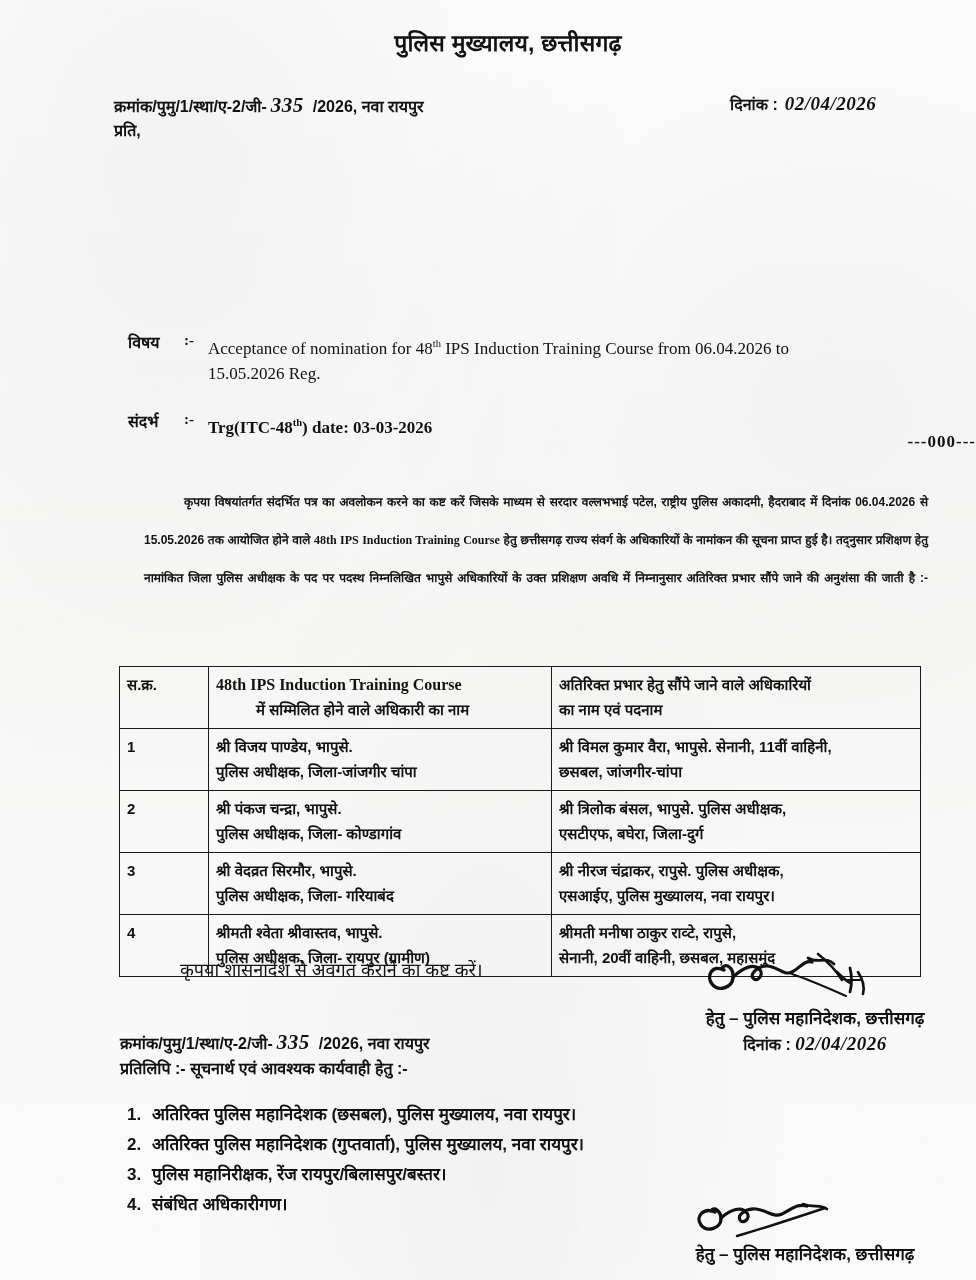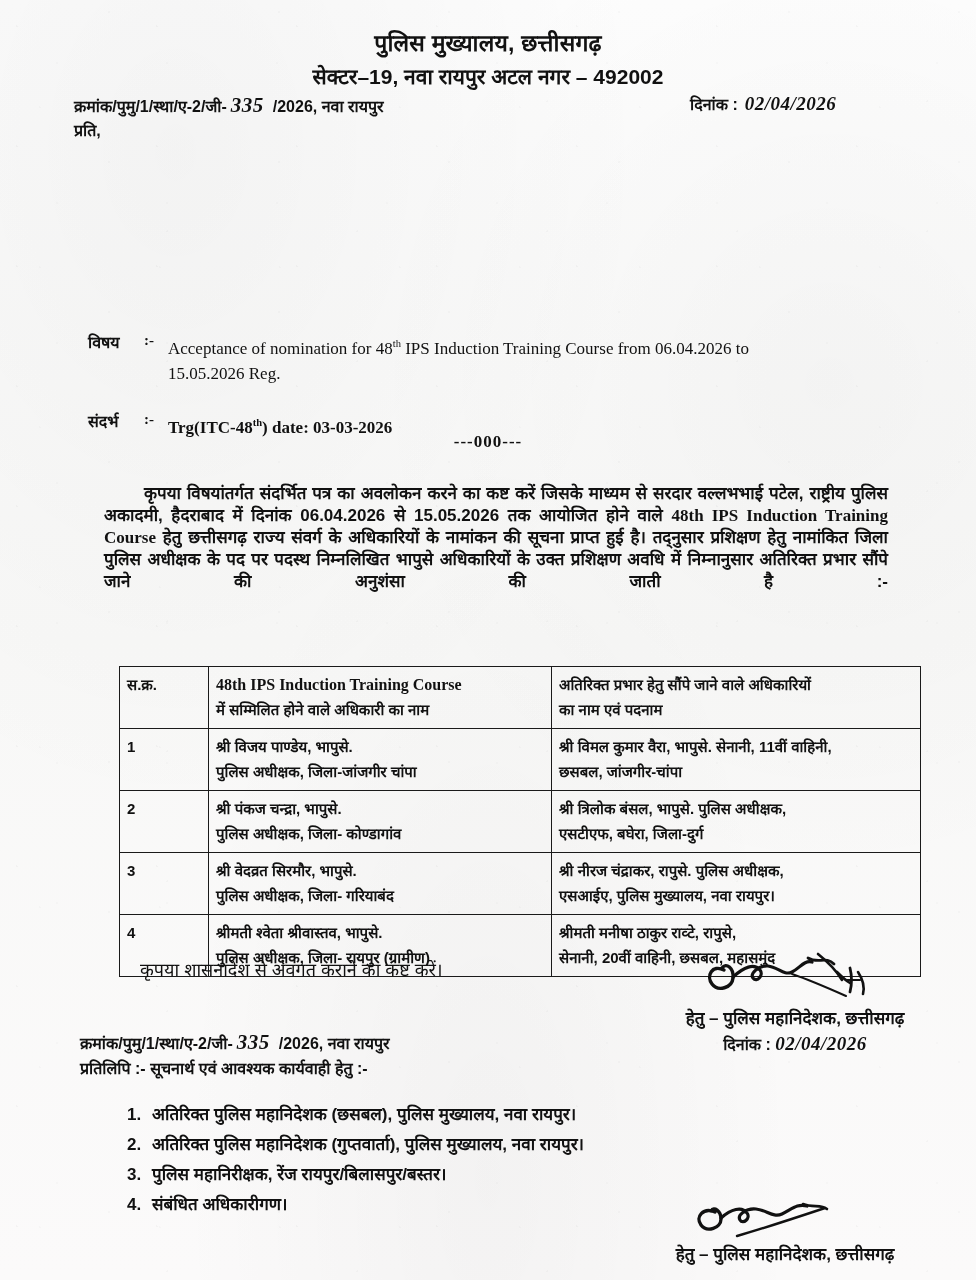--- a/index.html
+++ b/index.html
@@ -34,21 +34,21 @@
     background-image:
       radial-gradient(circle at 12% 22%, rgba(0,0,0,.05) 0 1px, transparent 1px),
       radial-gradient(circle at 64% 8%, rgba(0,0,0,.04) 0 1px, transparent 1px),
       radial-gradient(circle at 33% 67%, rgba(0,0,0,.04) 0 1px, transparent 1px),
       radial-gradient(circle at 88% 78%, rgba(0,0,0,.045) 0 1px, transparent 1px),
       radial-gradient(circle at 52% 45%, rgba(0,0,0,.035) 0 1px, transparent 1px);
     background-size: 140px 120px, 170px 150px, 120px 160px, 190px 130px, 110px 140px;
   }
 
   
-  .dev { font-family: "Liberation Sans", sans-serif; }
+  .dev { font-family: "Liberation Sans", sans-serif; padding-left: 40px; }
   .ltn { font-family: "Liberation Serif", serif; }
   .abs { position: absolute; }
   .hand {
     font-family: "Liberation Serif", serif;
     font-weight: 700;
     font-style: italic;
     letter-spacing: .5px;
   }
 
   
@@ -117,33 +117,33 @@
   }
   .sr-hi {
     font-size: 16px;
     font-weight: 700;
     line-height: 26px;
   }
   sup { font-size: .62em; vertical-align: super; }
 
   .ooo {
     left: 0; right: 0; top: 432px;
-    text-align: center;
+    text-align: right;
     font-family: "Liberation Serif", serif;
     font-size: 17px;
     font-weight: 700;
     letter-spacing: 1px;
   }
 
   
   .body-para {
     left: 104px; top: 483px; width: 784px;
-    font-size: 17px;
-    font-weight: 700;
-    line-height: 22px;
+    font-size: 12px;
+    font-weight: 700;
+    line-height: 38px;
     text-align: justify;
     text-align-last: justify;
     text-indent: 40px;
   }
   .body-para .en {
     font-family: "Liberation Serif", serif;
     font-weight: 700;
   }
 
   
@@ -217,21 +217,20 @@
   }
   .copy-list li { padding-left: 6px; }
 </style>
 </head>
 <body>
 
 <div class="page">
   <div class="scan-noise"></div>
 
   <div class="abs hdr-title dev">पुलिस मुख्यालय, छत्तीसगढ़</div>
-  <div class="abs hdr-sub dev">सेक्टर–19, नवा रायपुर अटल नगर – 492002</div>
 
   <div class="abs ref-line dev">
     <span>क्रमांक/पुमु/1/स्था/ए-2/जी-</span><span class="hand ref-num">335</span><span>/2026, नवा रायपुर</span>
   </div>
 
   <div class="abs date-line dev">
     <span>दिनांक :</span><span class="hand date-val">02</span><span class="hand date-val" style="margin-left:0">/04/2026</span>
   </div>
 
   <div class="abs prati dev">प्रति,</div>

